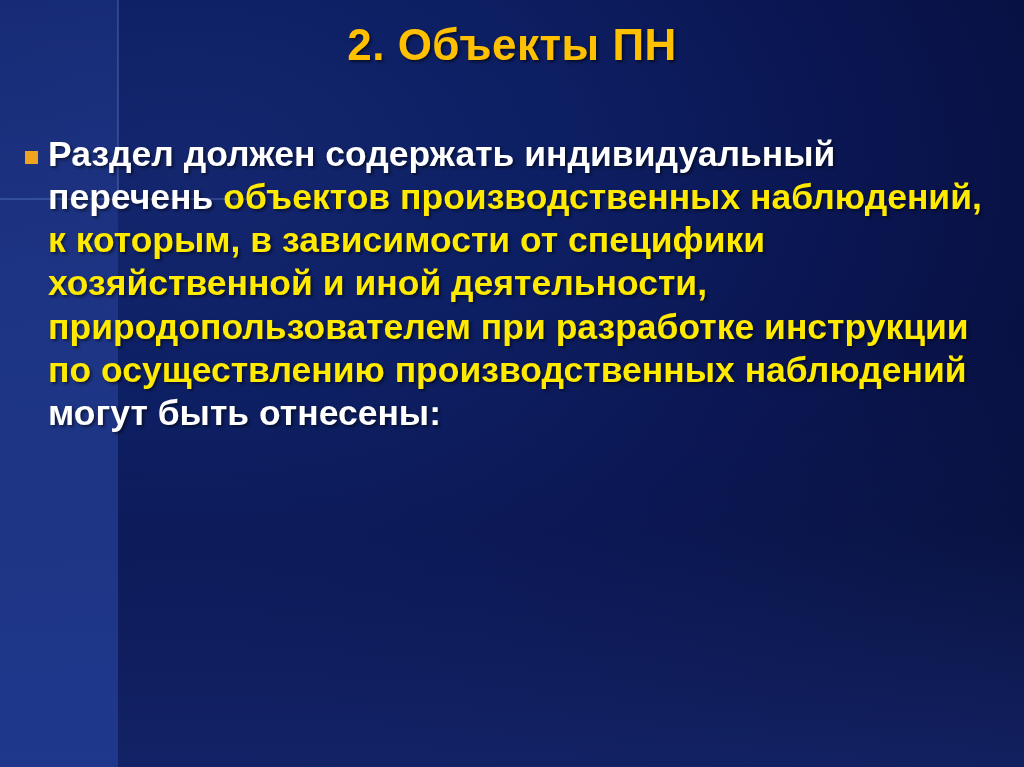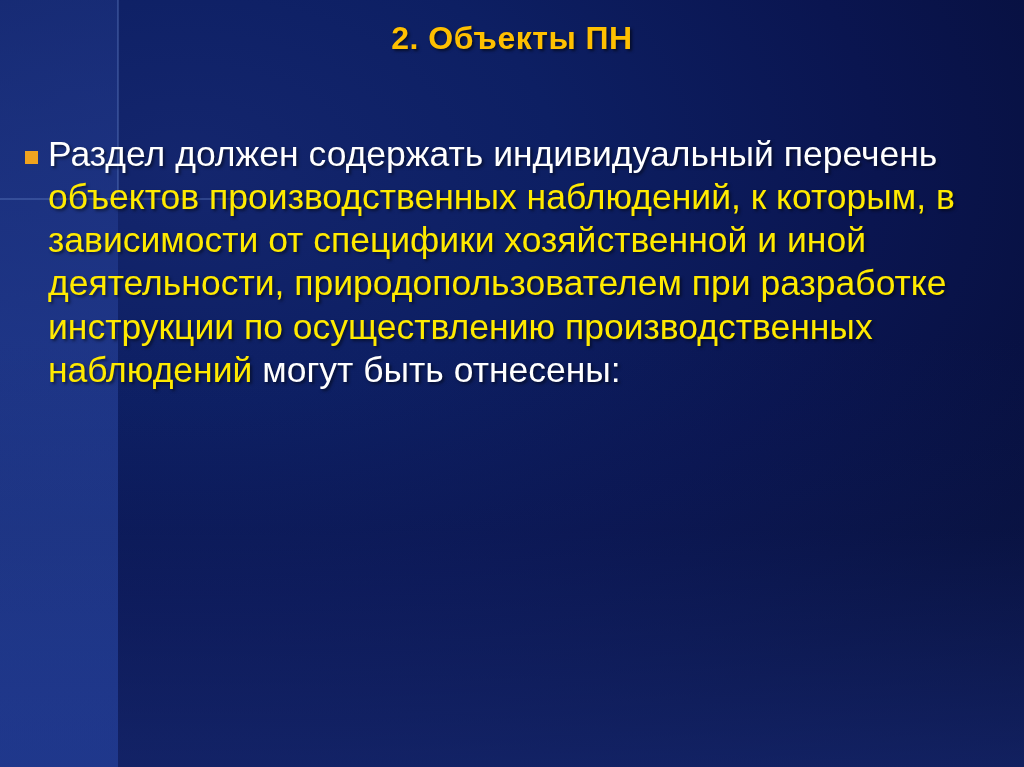--- a/index.html
+++ b/index.html
@@ -53,21 +53,21 @@
     box-sizing: border-box;
   }
 
   .slide-title {
     position: absolute;
     top: 22px;
     left: 60px;
     width: 904px;
     text-align: center;
     color: #ffc000;
-    font-size: 32px;
+    font-size: 44px;
     font-weight: bold;
     letter-spacing: 0.5px;
     line-height: 1.05;
     text-shadow: 2px 2px 3px rgba(0,0,0,0.55);
   }
 
   .body-block {
     position: absolute;
     top: 133px;
     left: 14px;
@@ -87,21 +87,21 @@
   }
   .bullet-square {
     width: 13px;
     height: 13px;
     background: #f0a31e;
     display: block;
   }
   .bullet-text {
     flex: 1 1 auto;
     font-size: 35.5px;
-    font-weight: normal;
+    font-weight: bold;
     line-height: 1.215;
     color: #ffffff;
     text-shadow: 2px 2px 3px rgba(0,0,0,0.5);
     padding-right: 20px;
   }
   .hl {
     color: #ffea00;
   }
 </style>
 </head>

